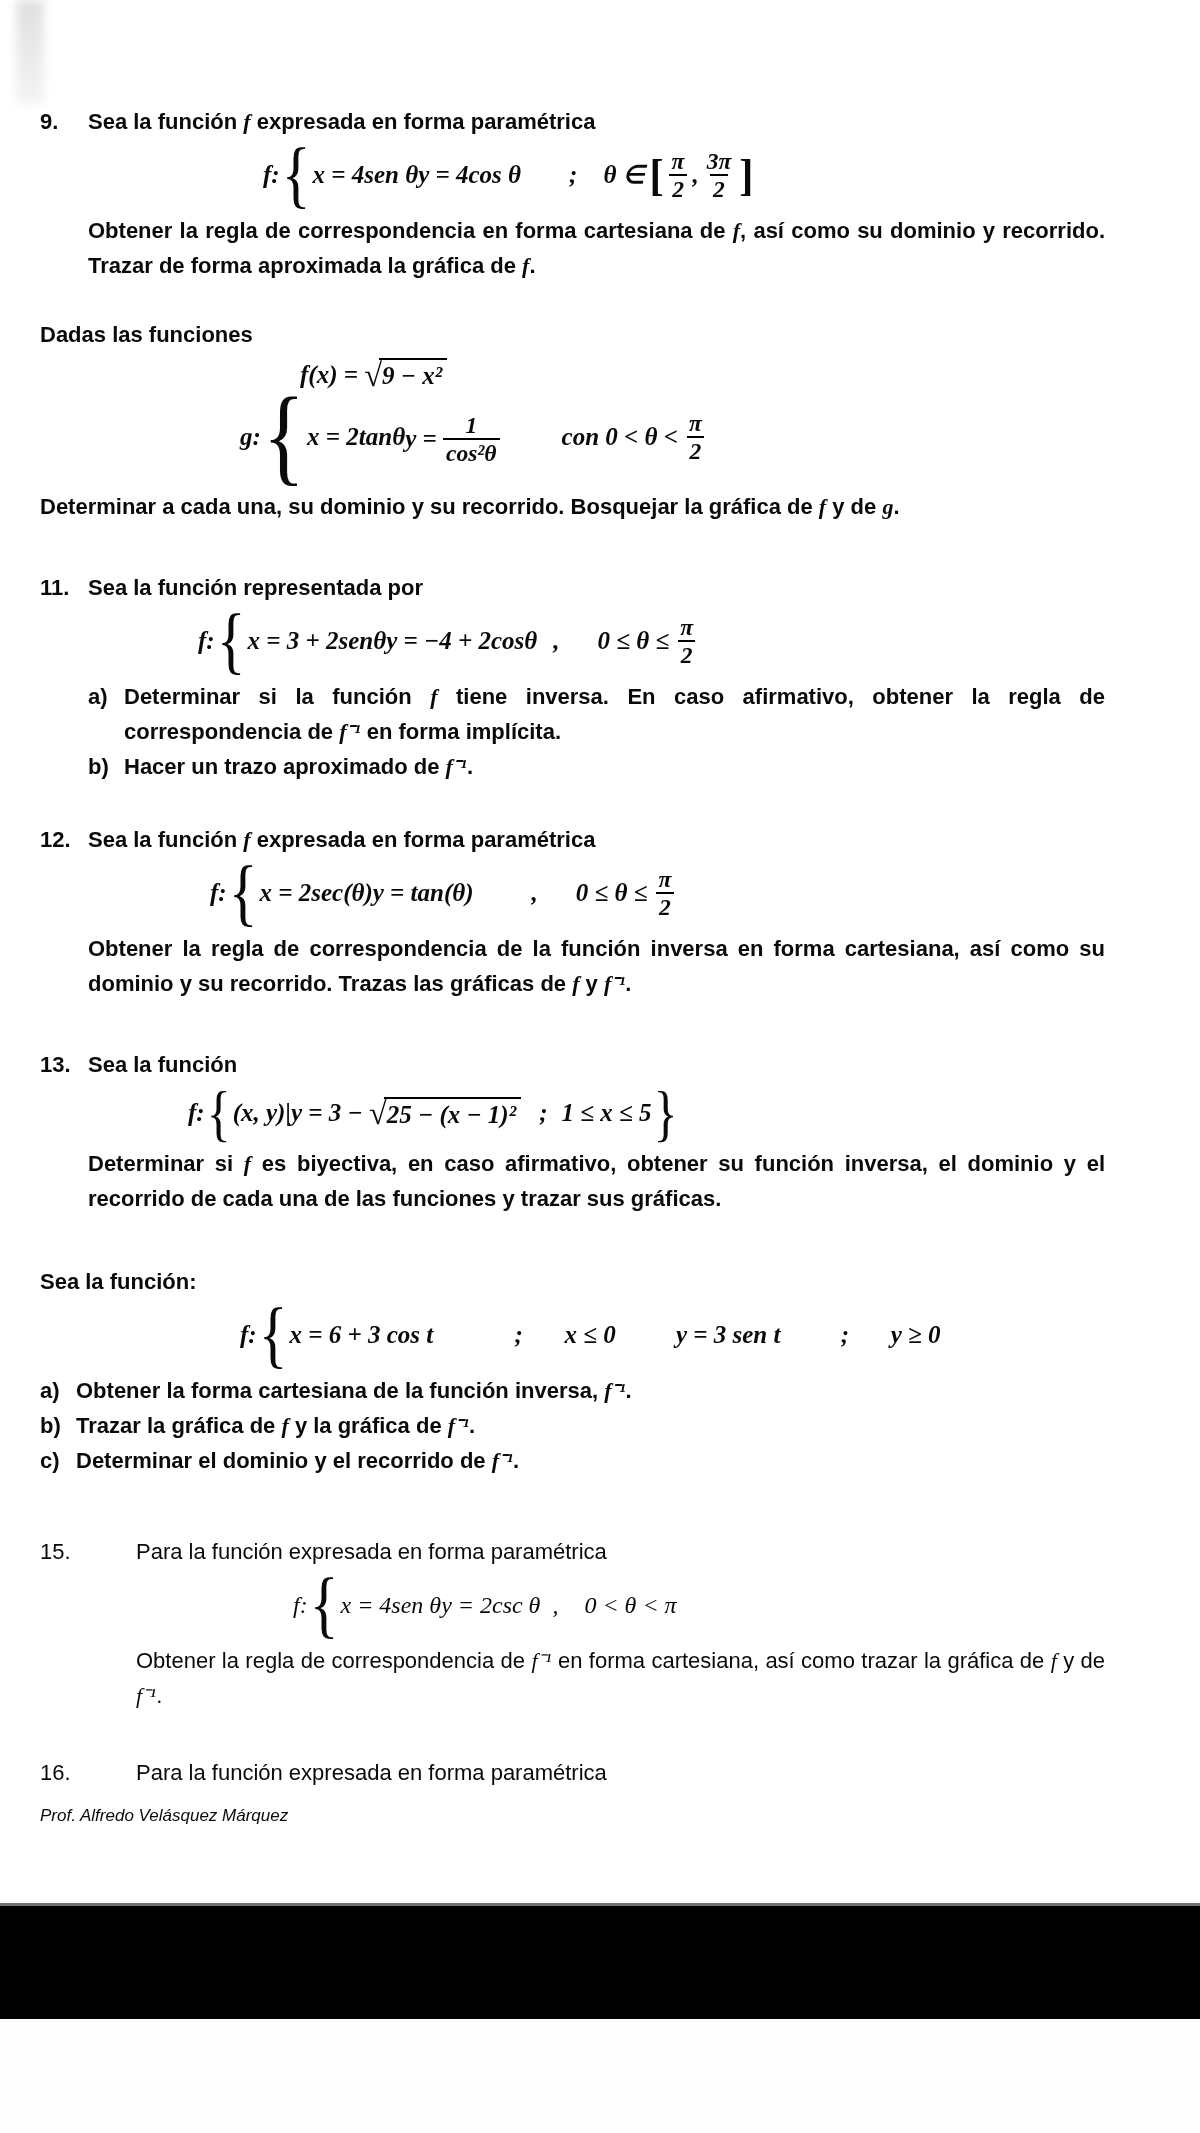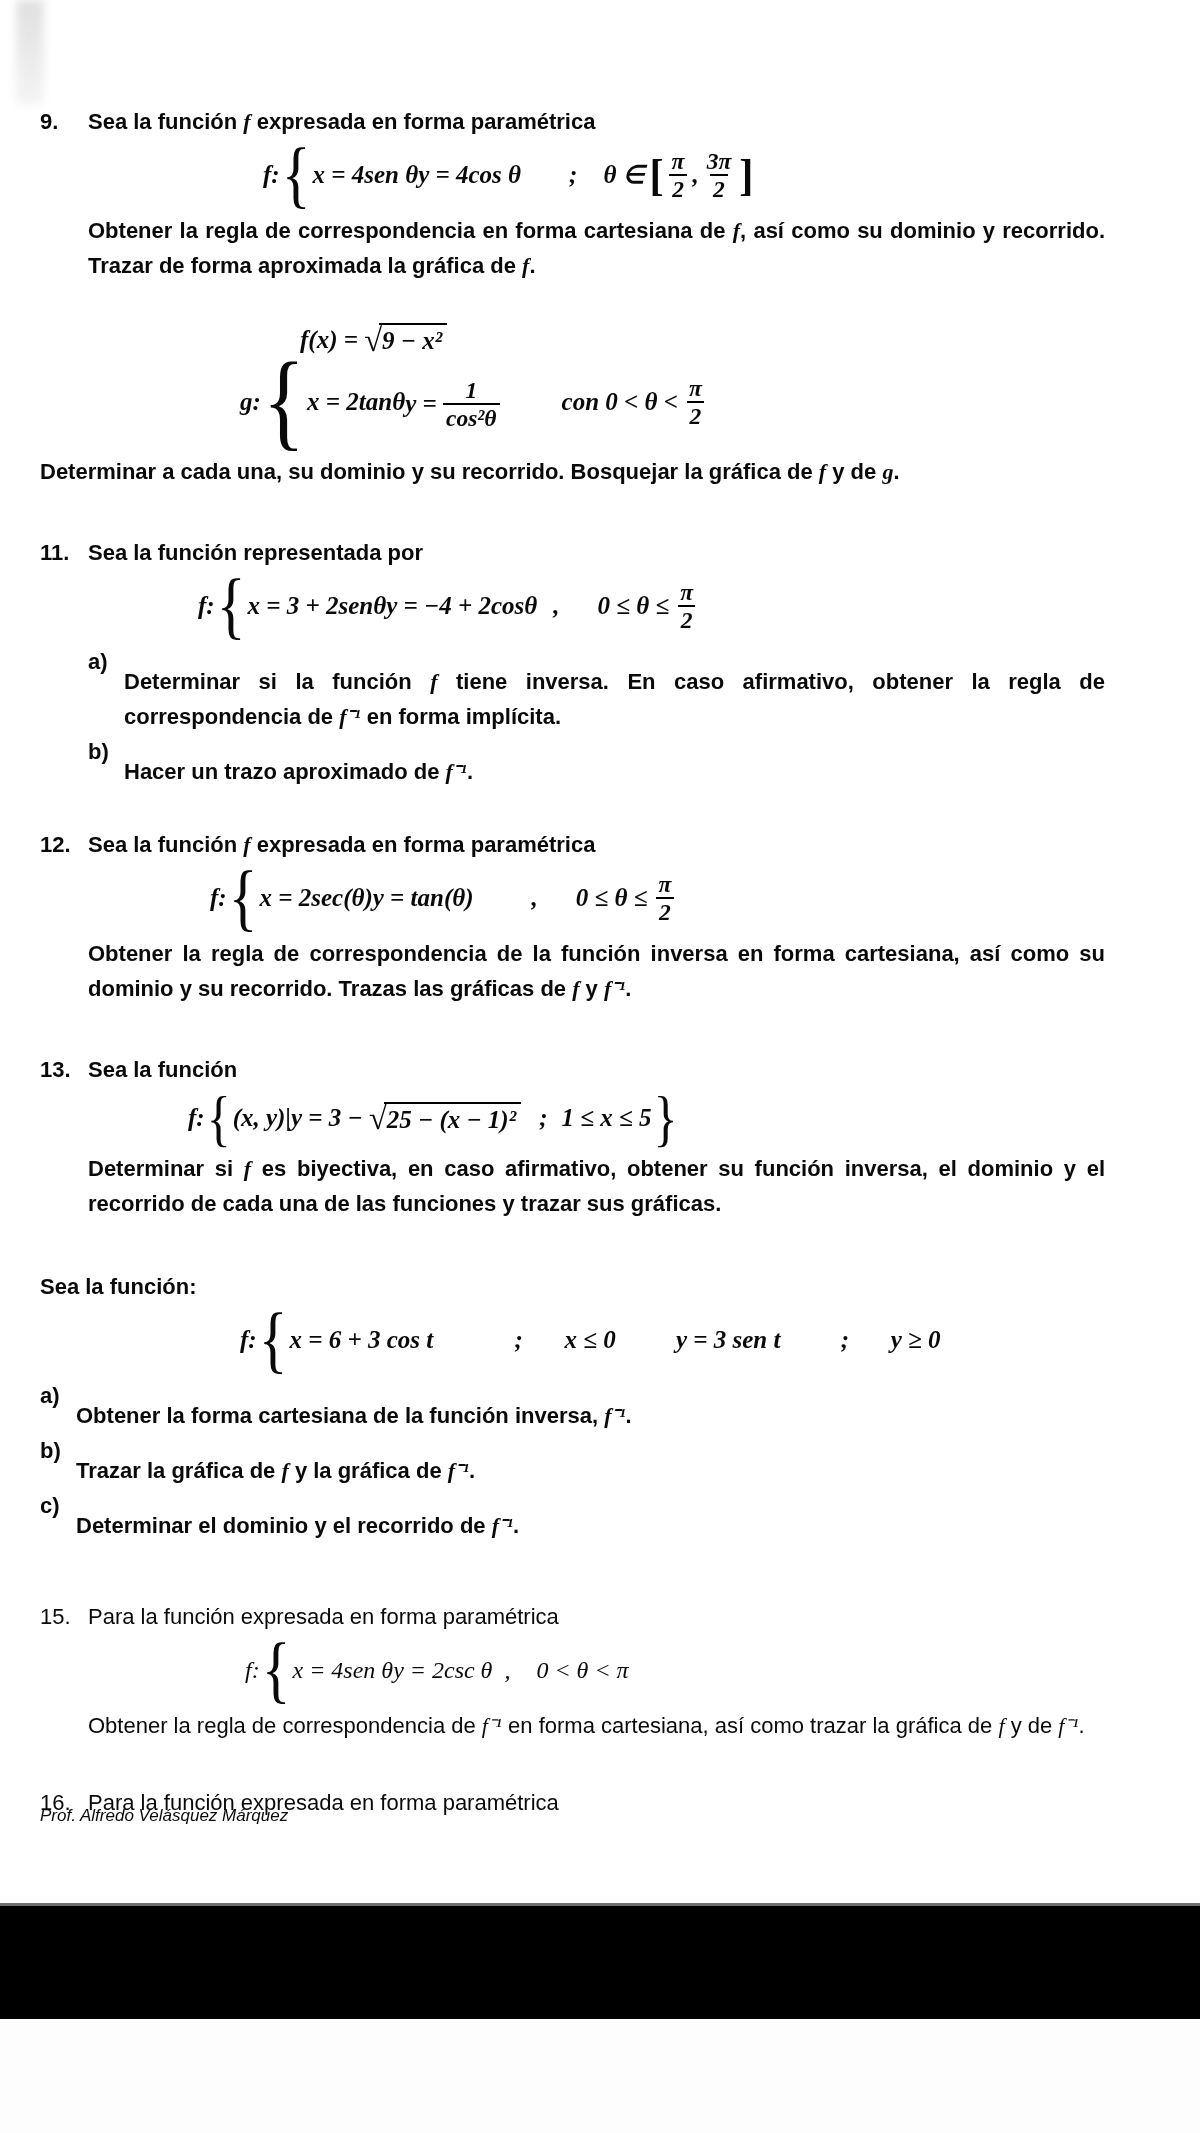--- a/index.html
+++ b/index.html
@@ -30,26 +30,26 @@
   .frac .num{padding:0 3px;}
   .frac .den{border-top:2.5px solid #000;padding:0 3px;}
   .range{display:inline-flex;align-items:center;gap:5px;margin-left:26px;}
   .bracket{font-size:170%;font-style:normal;display:inline-block;transform:scaleY(1.05);line-height:1;}
   .cond{display:inline-flex;align-items:center;gap:8px;white-space:pre;}
   .sqrt{display:inline-flex;align-items:flex-end;}
   .radsym{font-style:normal;font-size:1.3em;line-height:1;}
   .radicand{border-top:2.5px solid #000;margin-left:-3px;padding:1px 5px 0 3px;white-space:pre;}
   .g14{display:grid;grid-template-columns:225px 50px auto;align-items:center;}
   .g14 .c{text-align:center;}
-  .lightblock .content-part, .problem.light{font-weight:400;}
+  .lightblock .content-part, .problem.light{font-weight:400;gap:48px;}
   .problem.light .eq{font-weight:400;}
   .items{margin-top:4px;}
   .item{display:flex;}
   .ilabel{width:36px;flex:none;line-height:35px;}
-  .ibody{flex:1;line-height:35px;text-align:justify;margin-top:20px;}
+  .ibody{flex:1;line-height:35px;text-align:justify;}
   .spacer9{height:34px;} .spacer10{height:46px;} .spacer11{height:38px;}
   .spacer12{height:46px;} .spacer13{height:48px;} .spacer14{height:56px;}
   .spacer15{height:42px;} 
   .footer{position:absolute;left:40px;top:1806px;font-size:17px;font-style:italic;font-weight:400;}
   .band{position:absolute;left:0;top:1903px;width:1200px;height:113px;background:#000;border-top:3px solid #6f6f6f;}
   .below-band{position:absolute;left:0;top:2019px;width:1200px;height:114px;background:#fdfdfd;}
 </style>
 </head>
 <body>
 
@@ -85,20 +85,21 @@
             <span class="bracket">]</span>
           </span>
         </div>
         <p class="par"><span>Obtener la regla de correspondencia en forma cartesiana de </span><span class="m">f</span><span>, así como su dominio y recorrido. Trazar de forma aproximada la gráfica de </span><span class="m">f</span><span>.</span></p>
       </div>
     </div>
     <div class="spacer9"></div>
 
     <div class="problem">
       <div class="pbody">
+        <p class="ptitle"><span>Dadas las funciones</span></p>
         <div class="eq" style="padding-left:260px;margin-bottom:2px">
           <span style="white-space:pre">f(x) = </span>
           <span class="sqrt">
               <span class="radsym">√</span>
               <span class="radicand">9 − x²</span>
             </span>
         </div>
         <div class="eq" style="padding-left:200px;margin-top:2px">
           <span>g:</span>
             <span class="brace b3">{</span>

